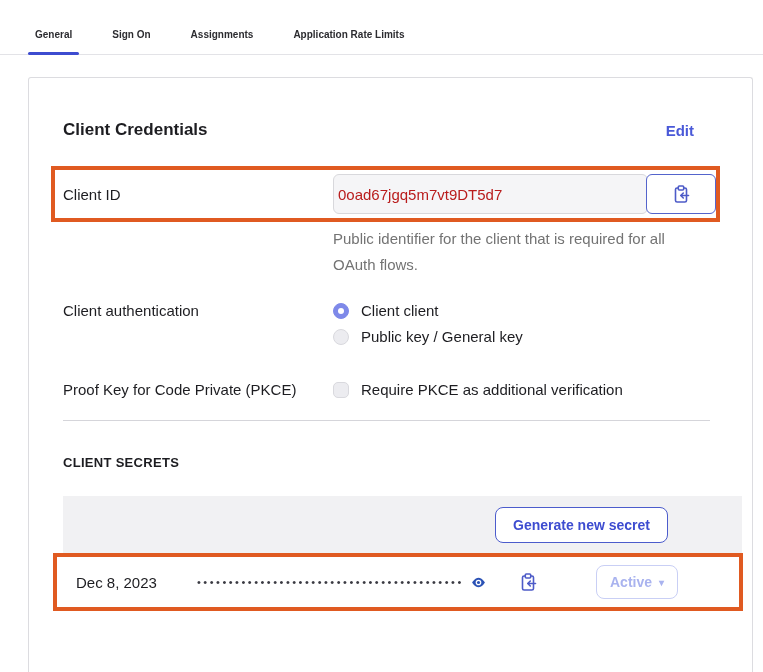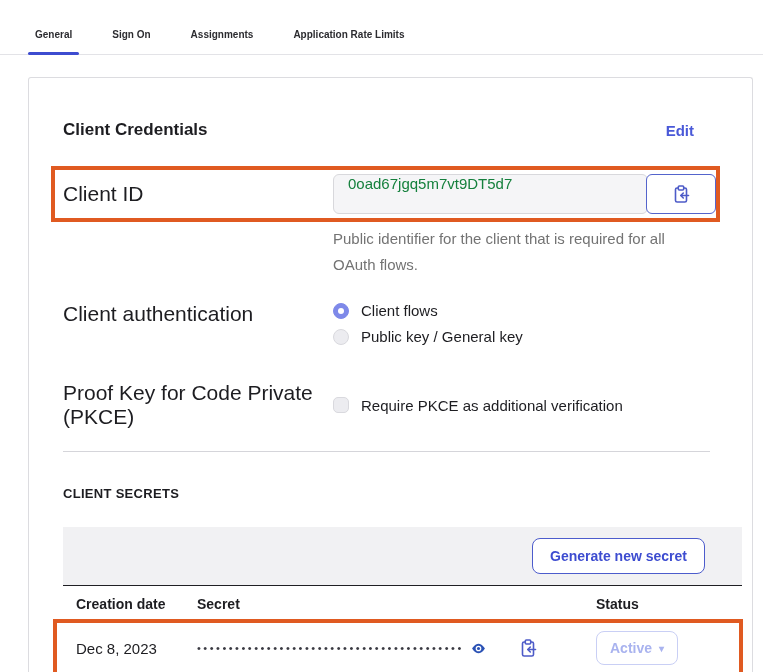--- a/index.html
+++ b/index.html
@@ -55,21 +55,21 @@
     padding-right: 48px;
     display: flex;
     justify-content: space-between;
     align-items: center;
   }
   .sec-title { font-size: 17px; font-weight: 700; color: #1d1d21; }
   .edit-link { font-size: 15px; font-weight: 700; color: #4a59d8; text-decoration: none; cursor: pointer; }
 
   
   .row { display: flex; align-items: center; }
-  .field-label { width: 270px; font-size: 21px; color: #1d1d21; flex-shrink: 0; }
+  .field-label { width: 270px; font-size: 15px; color: #1d1d21; flex-shrink: 0; }
 
   .client-id-row {
     margin-top: 32px;
     margin-right: 26px;
     position: relative;
     height: 44px;
   }
   .highlight-box {
     position: absolute;
     border: 4px solid #e05a21;
@@ -78,24 +78,24 @@
   }
   .hl-client-id { left: -12px; right: -4px; top: -6px; bottom: -6px; }
 
   .field-group { flex: 1; display: flex; align-items: stretch; height: 40px; }
   .readonly-input {
     flex: 1;
     background: #f5f5f7;
     border: 1px solid #d8d8dc;
     border-radius: 6px;
     display: flex;
-    align-items: flex-start;
-    padding: 0 14px;
+    align-items: center;
+    padding: 0 4px;
     font-size: 15px;
-    color: #15803d;
+    color: #b91c1c;
   }
   .copy-btn {
     width: 70px;
     margin-left: -2px;
     background: #fff;
     border: 1px solid #5464cc;
     border-radius: 6px;
     display: flex;
     align-items: center;
     justify-content: center;
@@ -148,21 +148,21 @@
   }
 
   
   .panel {
     margin-top: 26px;
     height: 58px;
     background: #f1f1f3;
     display: flex;
     align-items: center;
     justify-content: flex-end;
-    padding-right: 37px;
+    padding-right: 74px;
   }
   .generate-btn {
     background: #fff;
     border: 1px solid #4c5ccc;
     border-radius: 8px;
     color: #3d4cd0;
     font-size: 14px;
     font-weight: 700;
     padding: 9px 17px;
     cursor: pointer;
@@ -246,21 +246,21 @@
       </div>
     </div>
 
     <div class="help">Public identifier for the client that is required for all OAuth flows.</div>
 
     <div class="row auth-row">
       <div class="field-label">Client authentication</div>
       <div class="options">
         <label class="option">
           <span class="radio selected"></span>
-          <span>Client flows</span>
+          <span>Client client</span>
         </label>
         <label class="option">
           <span class="radio"></span>
           <span>Public key / General key</span>
         </label>
       </div>
     </div>
 
     <div class="row pkce-row">
       <div class="field-label">Proof Key for Code Private (PKCE)</div>
@@ -272,25 +272,20 @@
 
     <hr class="divider">
 
     <h3 class="secrets-title">CLIENT SECRETS</h3>
 
     <div class="panel">
       <button class="generate-btn">Generate new secret</button>
     </div>
 
     <div class="table">
-      <div class="thead">
-        <div class="col-date">Creation date</div>
-        <div class="col-secret">Secret</div>
-        <div class="col-status">Status</div>
-      </div>
 
       <div class="trow">
         <div class="highlight-box hl-secret-row"></div>
         <div class="col-date">Dec 8, 2023</div>
         <div class="col-secret">
           <span class="dots">••••••••••••••••••••••••••••••••••••••••••</span>
           <button class="icon-btn eye-btn">
             <span style="display:flex;">
               <svg width="17" height="17" viewBox="0 0 24 24">
                 <path d="M12 5.2 C6.8 5.2 3 12 3 12 s3.8 6.8 9 6.8 S21 12 21 12 s-3.8 -6.8 -9 -6.8 z" fill="#2b52b5"></path>

